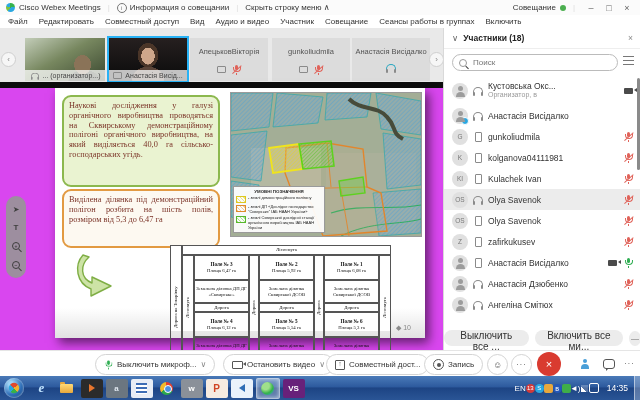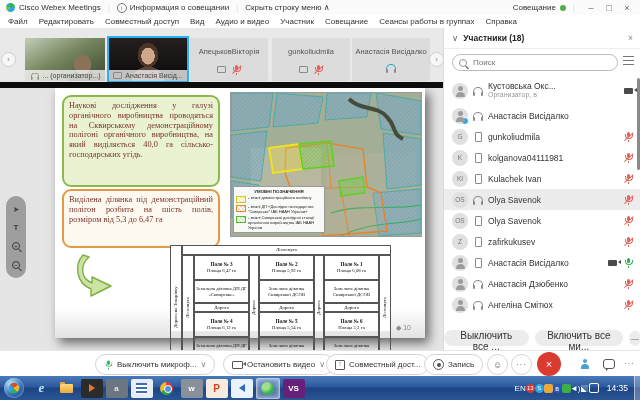--- a/index.html
+++ b/index.html
@@ -22,21 +22,21 @@
   #filmstrip{position:absolute;left:0;top:28px;width:443px;height:54px;background:#e9e9e9;}
   .thumb{position:absolute;top:10px;height:43px;overflow:hidden;background:#dcdcdc;}
   .tlabel{position:absolute;left:0;bottom:0;width:100%;height:11px;display:flex;align-items:center;justify-content:center;
           gap:3px;font-size:7px;color:#444;}
   .tlabel.overlay{background:rgba(255,255,255,.75);}
   .tname{position:absolute;top:9px;width:100%;text-align:center;font-size:7.5px;color:#555;}
   .ticons{position:absolute;top:26px;width:100%;display:flex;align-items:center;justify-content:center;gap:6px;}
   .chev{position:absolute;top:24px;width:13px;height:13px;border-radius:50%;background:#f6f6f6;border:1px solid #cfcfcf;
         display:flex;align-items:center;justify-content:center;font-size:8px;color:#888;}
   
-  #stage{position:absolute;left:0;top:82px;width:443px;height:268px;background:#e5e5e5;}
+  #stage{position:absolute;left:0;top:82px;width:443px;height:268px;background:#d946ef;}
   #stage-topstrip{position:absolute;left:0;top:0;width:443px;height:6px;background:#0d0d0d;}
   #slide{position:absolute;left:55px;top:6px;width:370px;height:250px;background:linear-gradient(#ffffff 88%,#e2e2e2 100%);
          box-shadow:4px 5px 10px rgba(0,0,0,.55);}
   .slidebox{position:absolute;left:7px;width:144px;border-radius:9px;padding:4px 5px;
             font-family:"Liberation Serif",serif;font-size:8.3px;line-height:1.18;color:#7a3226;text-align:justify;}
   #box1{top:7px;height:80px;background:#eaf3d1;border:2px solid #8cb84e;}
   #box2{top:101px;height:47px;background:#fdf9f1;border:2px solid #e29a42;}
   
   #map{position:absolute;left:175px;top:4px;width:190px;height:143px;border:1px solid #9a9a9a;overflow:hidden;}
   #maplegend{position:absolute;left:2px;bottom:3px;width:86px;background:rgba(255,255,255,.93);border:1px solid #9a9a9a;
@@ -165,21 +165,21 @@
 
   <div id="menubar">
     <span>Файл</span>
     <span>Редактировать</span>
     <span>Совместный доступ</span>
     <span>Вид</span>
     <span>Аудио и видео</span>
     <span>Участник</span>
     <span>Совещание</span>
     <span>Сеансы работы в группах</span>
-    <span>Справка</span>
+    <span>Включить</span>
   </div>
 
   <div id="filmstrip">
     <div class="chev" style="left:1px">‹</div>
 
     <div class="thumb" style="left:25px;width:80px;background:
         radial-gradient(ellipse 14px 16px at 72% 62%, #8a7358 0 60%, rgba(0,0,0,0) 61%),
         radial-gradient(ellipse 26px 18px at 74% 100%, #2e3527 0 60%, rgba(0,0,0,0) 61%),
         linear-gradient(150deg,#c3cdb9 0%,#77875f 45%,#39462f 100%);">
       <div class="tlabel overlay">

